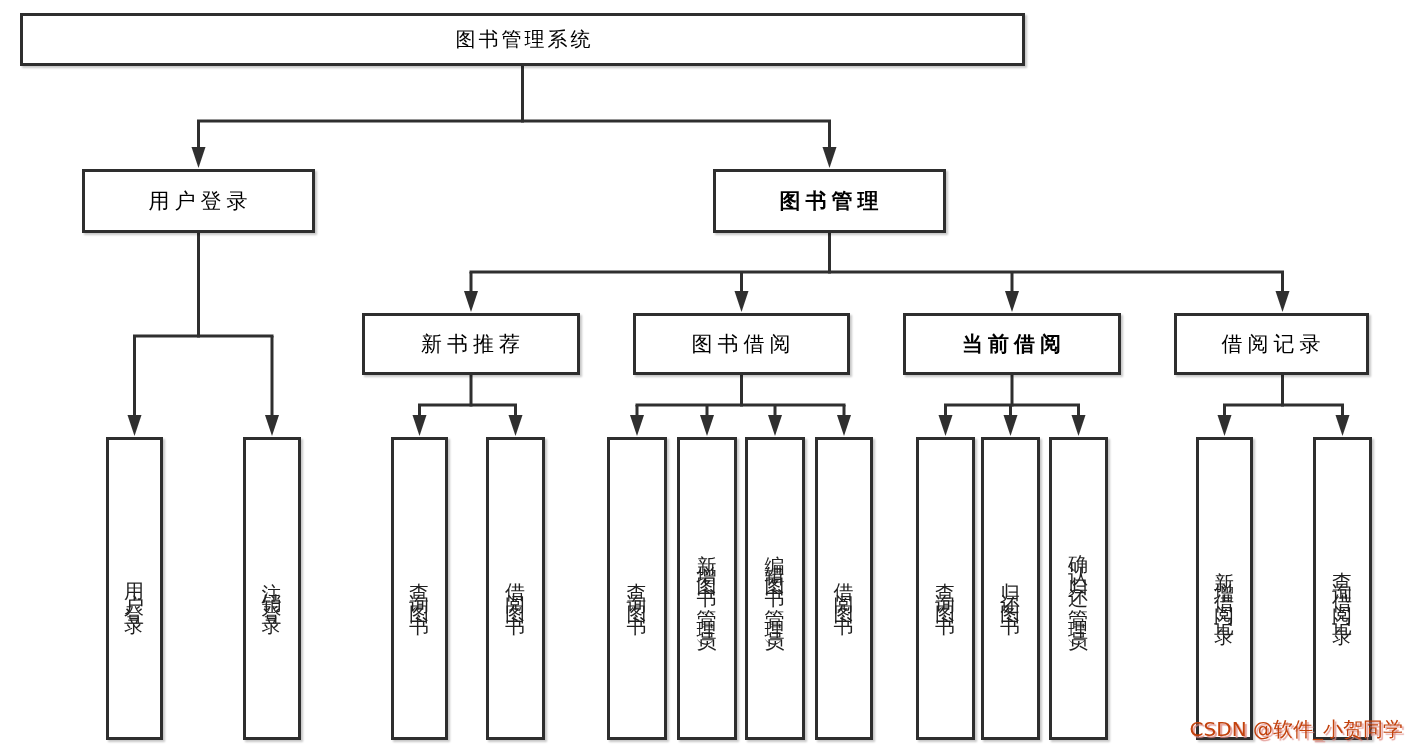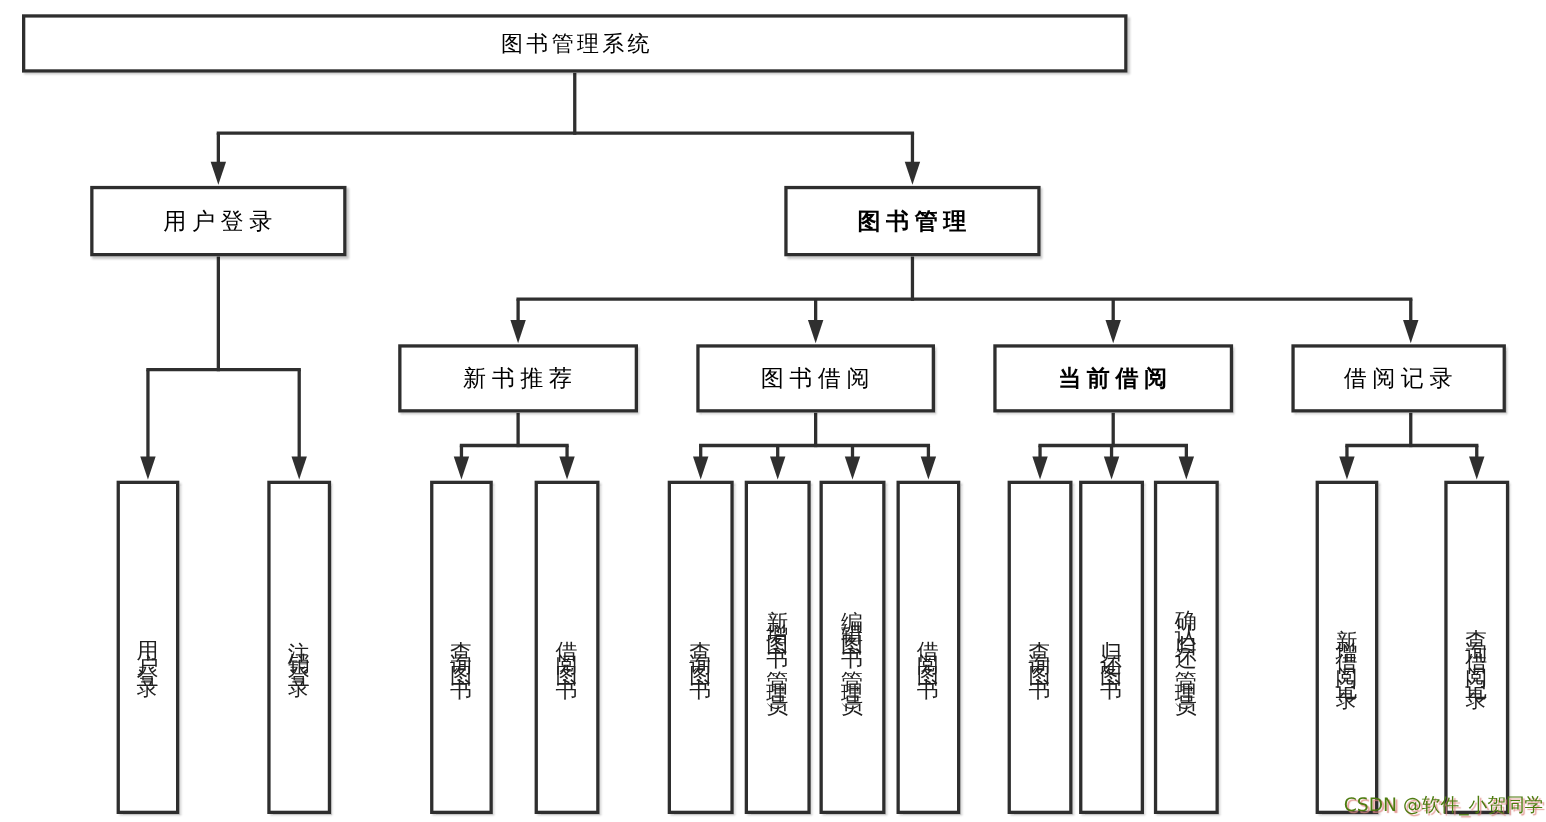--- a/index.html
+++ b/index.html
@@ -61,23 +61,23 @@
     letter-spacing: 11px;
     line-height: 1;
     color: #1f1f1f;
     white-space: nowrap;
   }
   .watermark {
     position: absolute;
     right: 2px;
     bottom: 4px;
     z-index: 3;
-    font-size: 17px;
+    font-size: 20px;
     letter-spacing: 0px;
-    color: #4d7c0f;
+    color: #c2410c;
     text-shadow: 2px 2px 1px rgba(222,138,132,0.85);
     white-space: nowrap;
   }
 </style>
 </head>
 <body>
 
 <div class="canvas">
 
   <svg class="connectors" width="1405" height="747" viewBox="0 0 1405 747">

